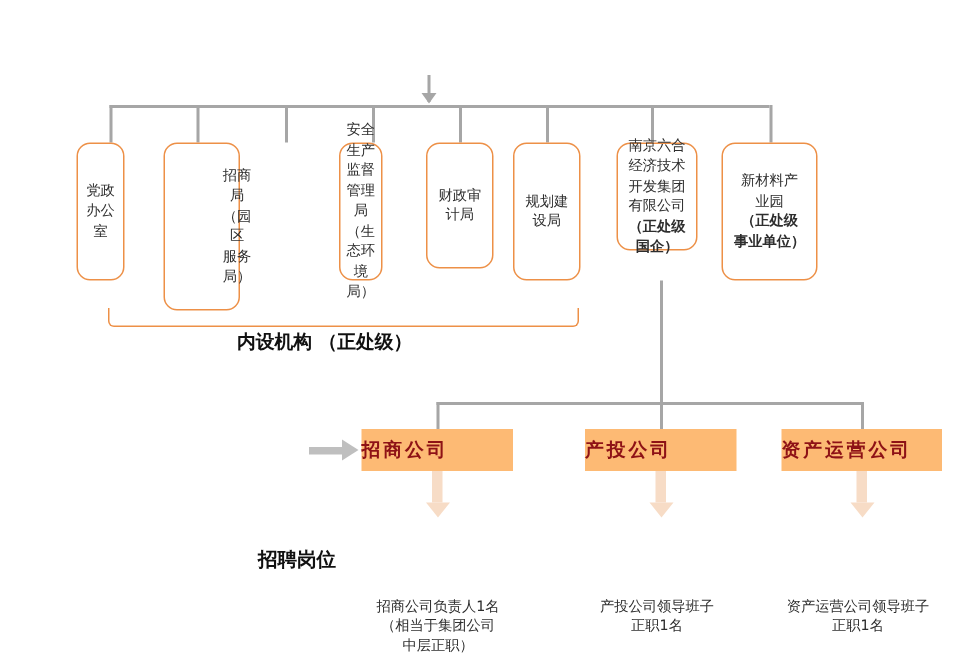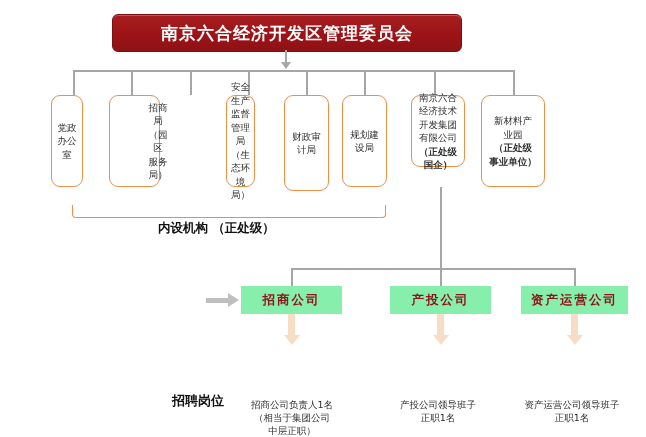--- a/index.html
+++ b/index.html
@@ -59,23 +59,23 @@
        border-bottom-left-radius:4px;border-bottom-right-radius:4px;}
 
   .label-bold{
     position:absolute;font-weight:bold;color:#111111;
     font-size:12.5px;white-space:nowrap;
   }
 
   
   .comp{
     position:absolute;
-    background:#86efac;
+    background:#fdba74;
     box-sizing:border-box;
-    display:flex;align-items:center;justify-content:center;
+    display:flex;align-items:center;justify-content:flex-start;
     color:#8e1216;font-weight:bold;font-size:12.5px;
     letter-spacing:2px;white-space:nowrap;
   }
 
   
   .note{
     position:absolute;text-align:center;color:#2e2e2e;
     font-size:9.5px;line-height:13px;margin-top:48px;
   }
   .note-left{
@@ -95,23 +95,20 @@
     border-right:8px solid transparent;
     border-top:10px solid #f7dcc6;
   }
   .peach-stem{position:absolute;background:#f7dcc6;width:7px;}
 </style>
 </head>
 <body>
 
 <div id="stage">
 
-  <div class="title-box">
-    <span>南京六合经济开发区管理委员会</span>
-  </div>
 
   <div class="ln lnv" style="left:285px;top:50px;height:18px;"></div>
   <div class="arrow-down" style="left:281px;top:62px;"></div>
 
   <div class="ln lnh" style="left:73px;top:70px;width:440px;"></div>
 
   <div class="ln lnv" style="left:73px;top:70px;height:25px;"></div>
   <div class="ln lnv" style="left:131px;top:70px;height:25px;"></div>
   <div class="ln lnv" style="left:190px;top:70px;height:25px;"></div>
   <div class="ln lnv" style="left:248px;top:70px;height:25px;"></div>
@@ -121,41 +118,41 @@
   <div class="ln lnv" style="left:513px;top:70px;height:25px;"></div>
 
   <div class="dept" style="left:51px;top:95px;width:32px;height:92px;">
     <span>
       <span class="t">党政</span>
       <span class="t">办公</span>
       <span class="t">室</span>
     </span>
   </div>
 
-  <div class="dept" style="left:109px;top:95px;width:46px;height:92px;padding-left:48px;">
+  <div class="dept" style="left:109px;top:95px;width:46px;height:112px;padding-left:48px;">
     <span>
       <span class="t">招商局</span>
       <span class="t">（园区</span>
       <span class="t">服务局）</span>
     </span>
   </div>
 
 
   <div class="dept" style="left:226px;top:95px;width:29px;height:92px;">
     <span>
       <span class="t">安全</span>
       <span class="t">生产</span>
       <span class="t">监督</span>
       <span class="t">管理局</span>
       <span class="t">（生态环</span>
       <span class="t">境局）</span>
     </span>
   </div>
 
-  <div class="dept" style="left:284px;top:95px;width:45px;height:96px;">
+  <div class="dept" style="left:284px;top:95px;width:45px;height:84px;">
     <span>
       <span class="t">财政审</span>
       <span class="t">计局</span>
     </span>
   </div>
 
   <div class="dept" style="left:342px;top:95px;width:45px;height:92px;">
     <span>
       <span class="t">规划建</span>
       <span class="t">设局</span>
@@ -208,21 +205,21 @@
 
   <div class="peach-stem" style="left:288px;top:314px;height:21px;"></div>
   <div class="peach-arrow-down" style="left:283.5px;top:335px;"></div>
 
   <div class="peach-stem" style="left:437px;top:314px;height:21px;"></div>
   <div class="peach-arrow-down" style="left:432.5px;top:335px;"></div>
 
   <div class="peach-stem" style="left:571px;top:314px;height:21px;"></div>
   <div class="peach-arrow-down" style="left:566.5px;top:335px;"></div>
 
-  <div class="label-bold" style="left:172px;top:364px;font-size:13px;margin-top:28px;">招聘岗位</div>
+  <div class="label-bold" style="left:172px;top:364px;font-size:13px;">招聘岗位</div>
 
   <div class="note" style="left:231px;top:350px;width:122px;">
     <span>招商公司负责人1名</span><br>
     <span>（相当于集团公司</span><br>
     <span>中层正职）</span>
   </div>
 
   <div class="note" style="left:380px;top:350px;width:116px;">
     <span>产投公司领导班子</span><br>
     <span>正职1名</span>

